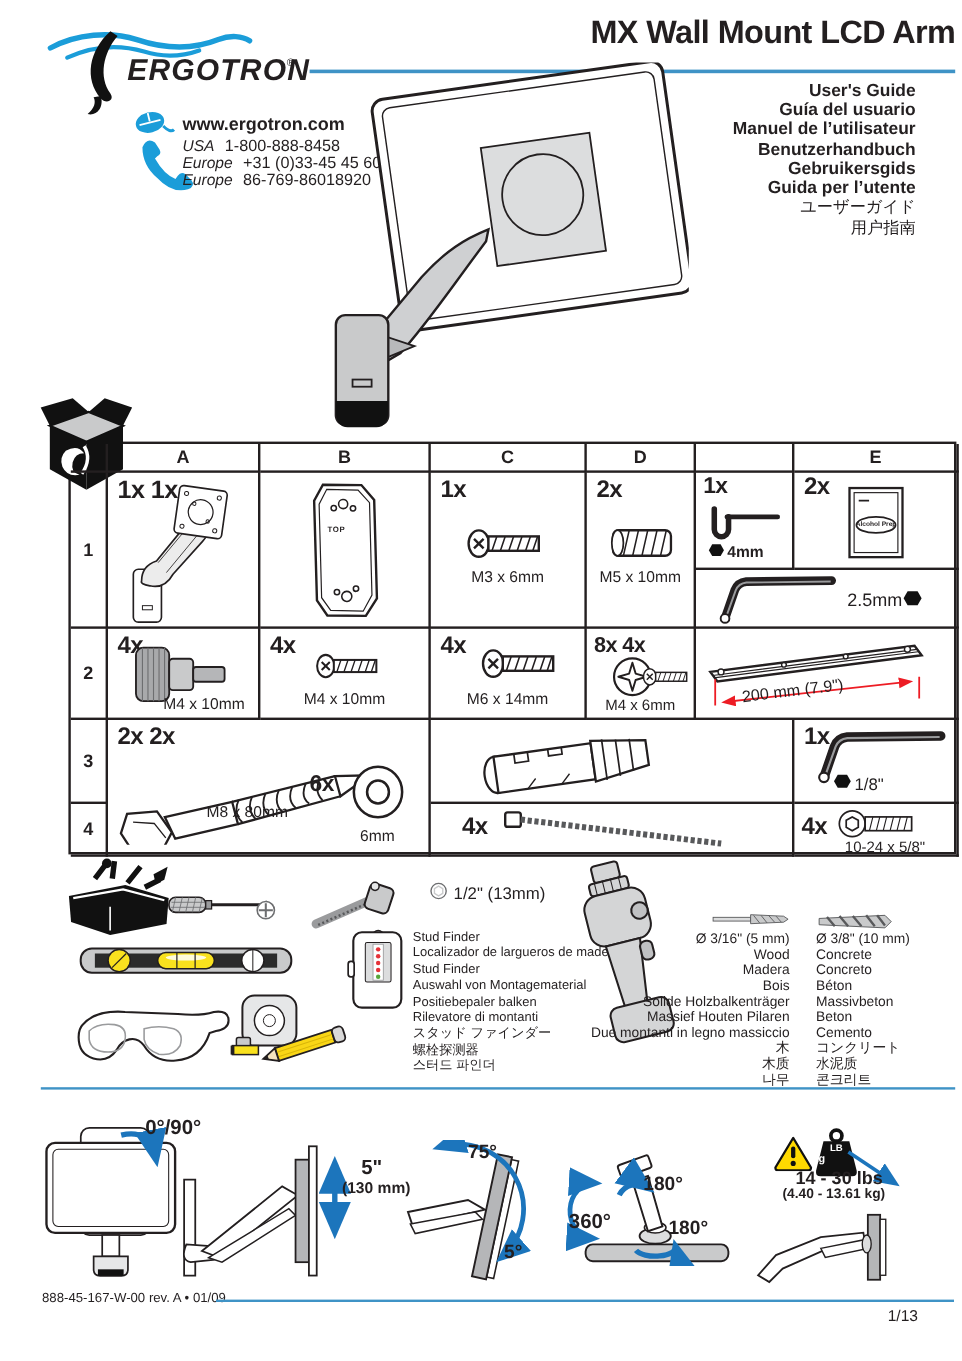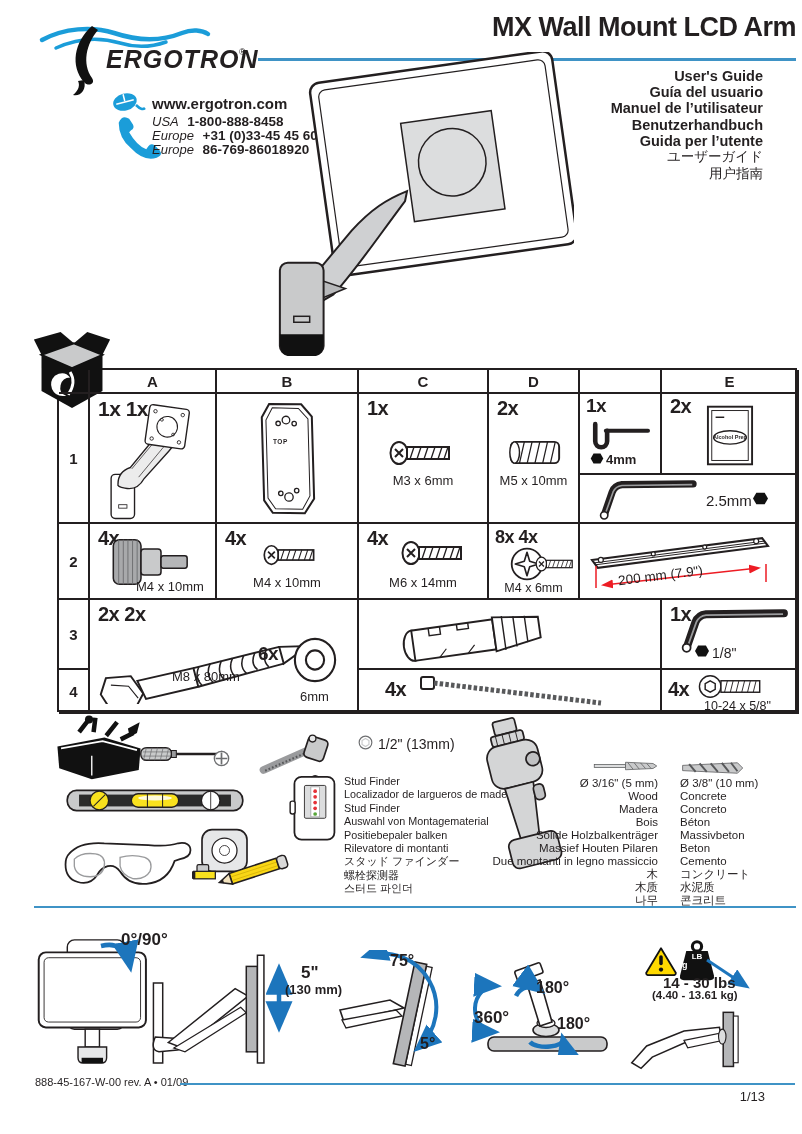--- a/index.html
+++ b/index.html
@@ -25,21 +25,21 @@
 #studtxt{position:absolute;left:344px;top:775px;width:230px}
 .sfl{display:block;font-size:10.8px;line-height:13.4px;white-space:nowrap}
 #woodtxt{position:absolute;left:466px;top:777px;width:192px;text-align:right}
 #conctxt{position:absolute;left:680px;top:777px;width:130px;text-align:left}
 .bitl{display:block;font-size:11.5px;line-height:13px;white-space:nowrap}
 
 .deg{position:absolute;font-weight:bold;font-size:16px;line-height:1;white-space:nowrap}
 .bluebar{position:absolute;background:#3f93c6}
 .phrow{font-size:13px;line-height:14px;white-space:nowrap}
 .phrow .i{font-style:italic;font-weight:normal;margin-right:5px}
-.phrow .b{font-weight:bold}
+.phrow .b{font-weight:normal}
 </style>
 </head>
 <body>
 
 <svg width="0" height="0" style="position:absolute">
 <defs>
 <marker id="ah" markerWidth="8" markerHeight="8" refX="5.5" refY="3" orient="auto">
         <path d="M0,0 L7,3 L0,6 Z" fill="#1c75bc"></path>
       </marker>
 <marker id="ahs" markerWidth="8" markerHeight="8" refX="5.5" refY="3" orient="auto-start-reverse">
@@ -409,20 +409,21 @@
   <div class="abs phrow" style="left:152px;top:143px">
     <span class="i">Europe</span>
     <span class="b" style="font-size:13.5px">86-769-86018920</span>
   </div>
 
   <div id="langs">
     <span class="lang">User's Guide</span>
     <span class="lang">Guía del usuario</span>
     <span class="lang">Manuel de l’utilisateur</span>
     <span class="lang">Benutzerhandbuch</span>
+    <span class="lang">Gebruikersgids</span>
     <span class="lang">Guida per l’utente</span>
     <span class="lang-cjk">ユーザーガイド</span>
     <span class="lang-cjk">用户指南</span>
   </div>
 
   <svg class="s" style="left:256px;top:52px;width:318px;height:310px">
       <use href="#sy-hero"></use>
     </svg>
 
   <div id="ptable">

